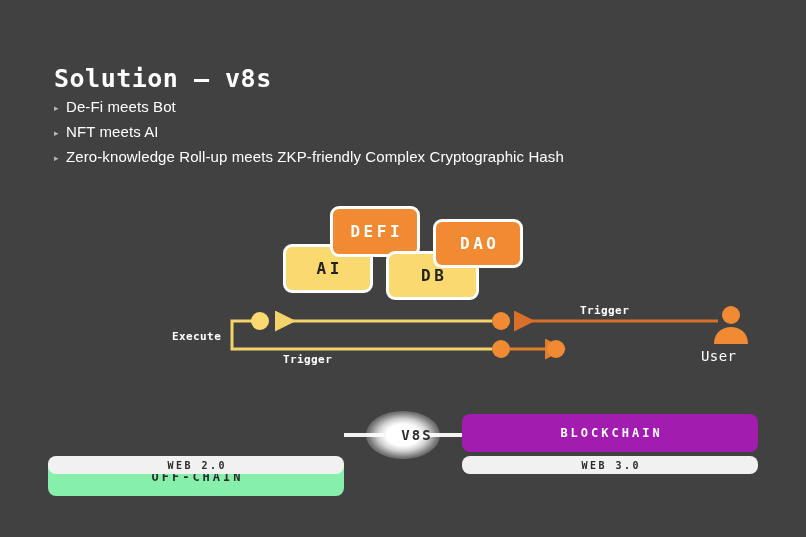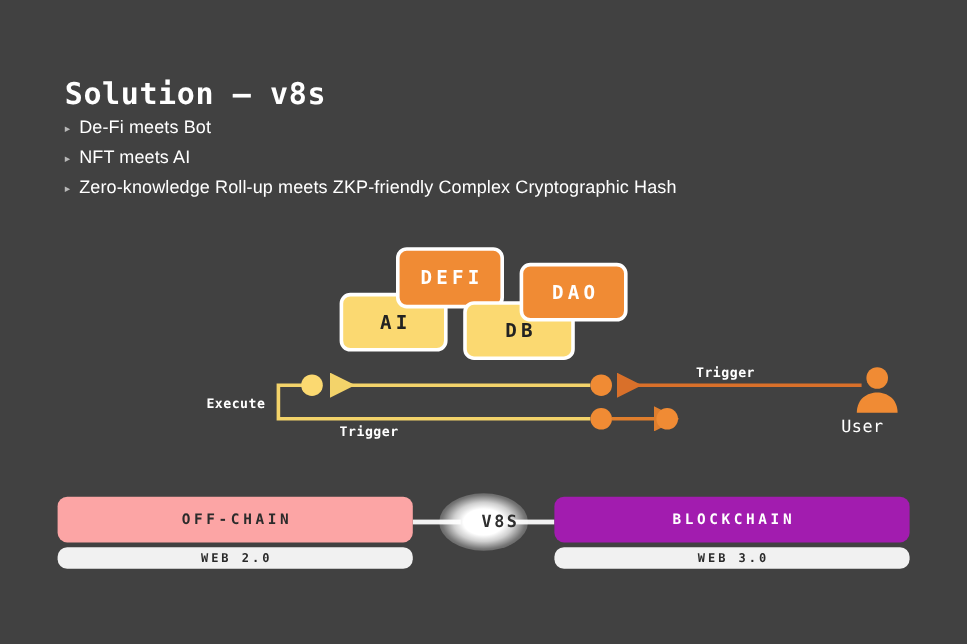--- a/index.html
+++ b/index.html
@@ -108,21 +108,21 @@
     box-sizing: border-box;
     display: flex;
     align-items: center;
     justify-content: center;
     font-family: "DejaVu Sans Mono", "Liberation Mono", monospace;
     font-weight: bold;
     font-size: 12px;
     letter-spacing: 3px;
     text-indent: 3px;
   }
-  .bar.offchain { background: #fca5a5; color: #2b2b2b; }
+  .bar.offchain { background: #86efac; color: #2b2b2b; margin-top: 44px; }
   .bar.blockchain { background: #a21caf; color: #ffffff; }
   .subbar {
     position: absolute;
     border-radius: 8px;
     background: #f1f1f1;
     box-sizing: border-box;
     display: flex;
     align-items: center;
     justify-content: center;
     font-family: "DejaVu Sans Mono", "Liberation Mono", monospace;

